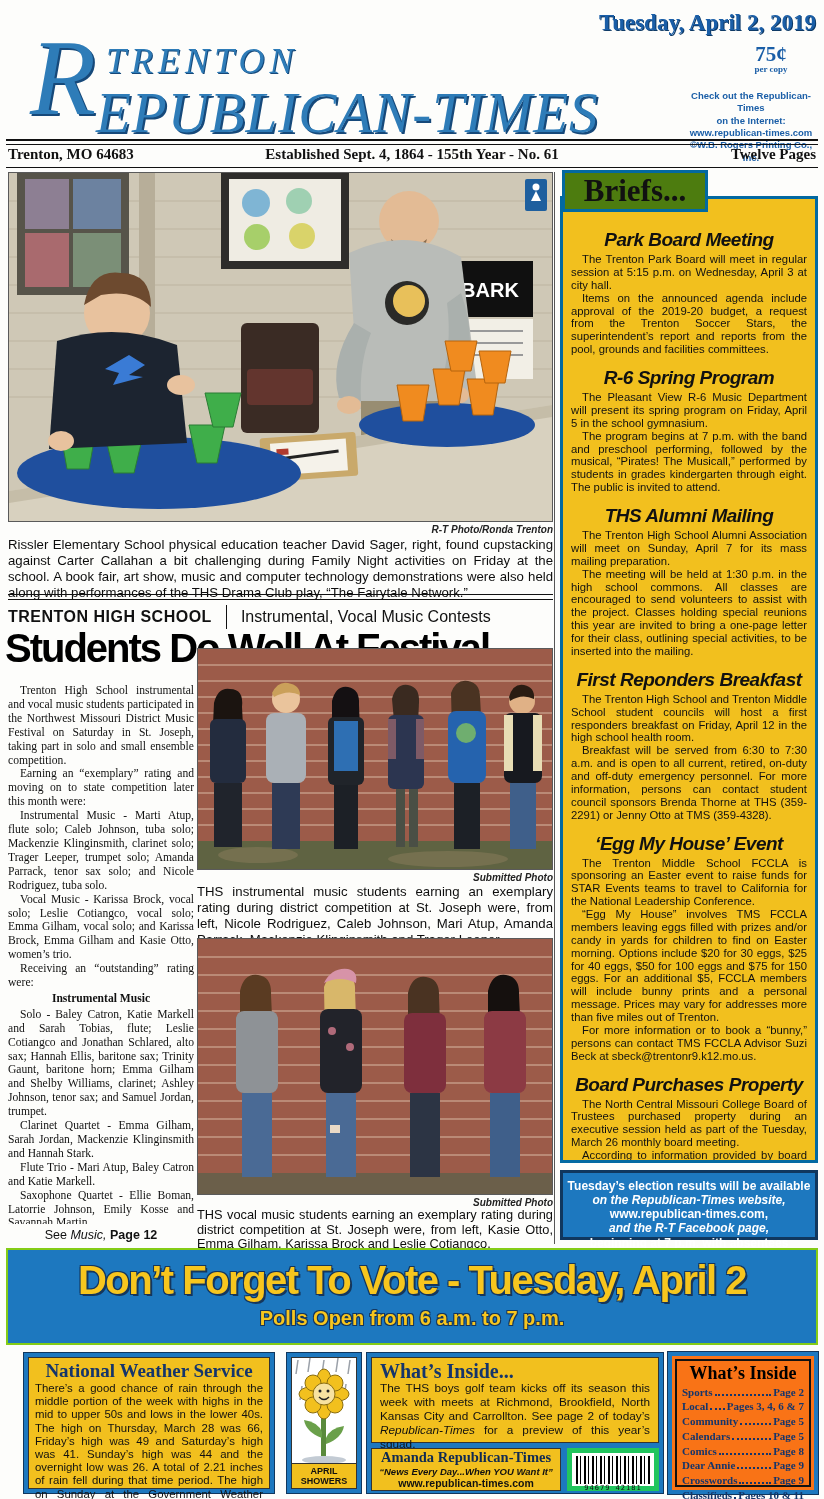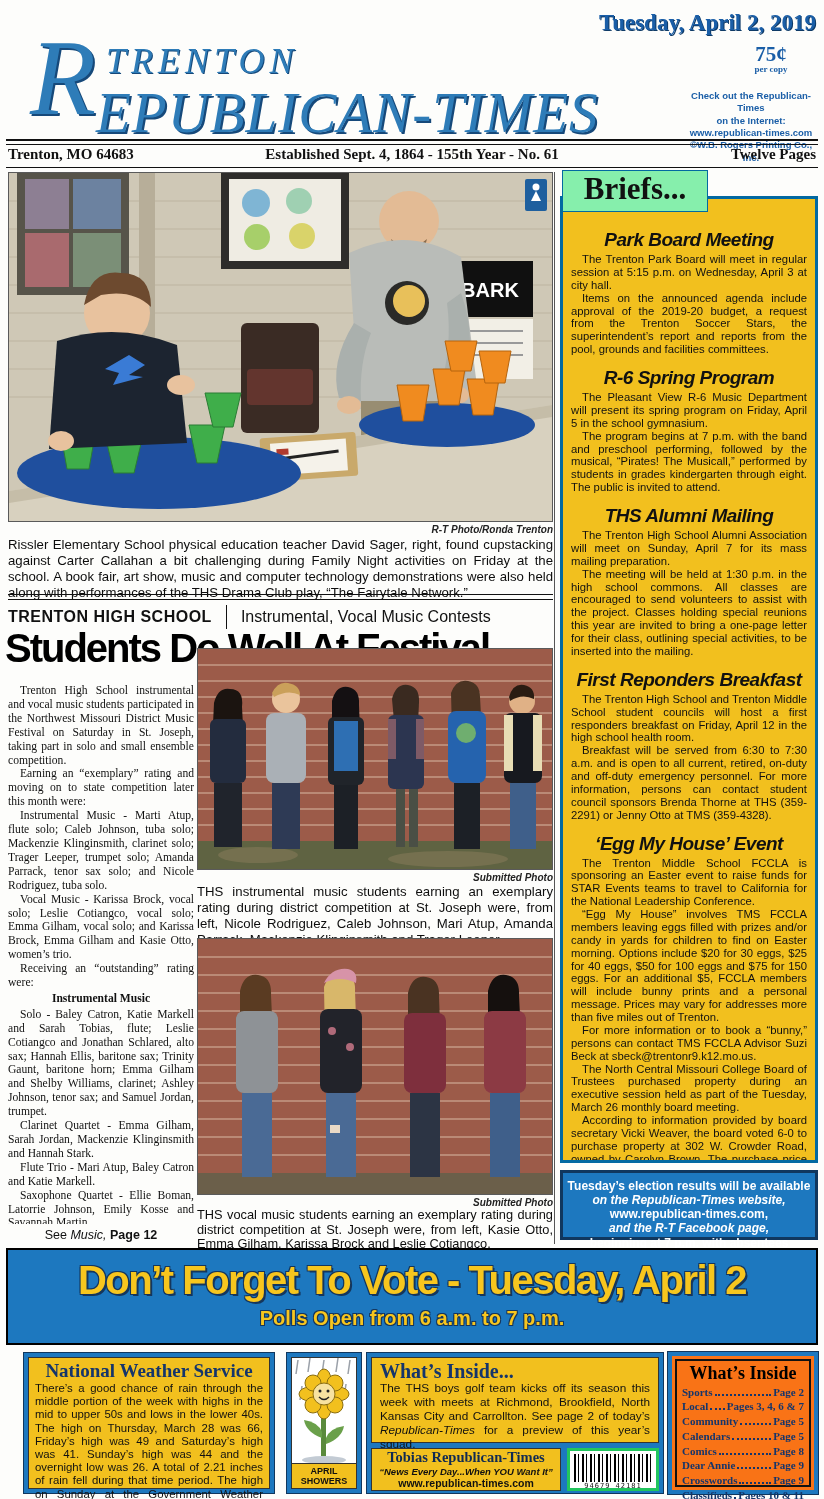--- a/index.html
+++ b/index.html
@@ -58,34 +58,34 @@
   .article-col p{margin:0;text-indent:12px;}
   .article-col p.subhead{text-indent:0;text-align:center;font-weight:bold;margin:2px 0;}
   .jump-line{left:8px;top:1228px;width:186px;text-align:center;font-family:"Liberation Sans",sans-serif;
              font-size:12.5px;}
   .jump-line .it{font-style:italic;}
   .jump-line .bd{font-weight:bold;}
 
   
   .briefs-box{left:560px;top:196px;width:258px;height:967px;background:#f2c01e;border:3px solid #0369a1;
               box-sizing:border-box;padding:26px 8px 4px 8px;overflow:hidden;}
-  .briefs-label{left:562px;top:170px;width:146px;height:42px;background:#86efac;border:1px solid #0369a1;
+  .briefs-label{left:562px;top:170px;width:146px;height:42px;background:#4d7c0f;border:3px solid #0369a1;
               box-sizing:border-box;text-align:center;font-weight:bold;font-size:31px;line-height:36px;z-index:5;}
   .brief-head{font-family:"Liberation Sans",sans-serif;font-weight:bold;font-style:italic;font-size:19px;
               text-align:center;margin:11px 0 2px 0;letter-spacing:-0.5px;}
   .brief-p{font-family:"Liberation Sans",sans-serif;font-size:11.3px;line-height:1.14;text-align:justify;
            margin:0;text-indent:11px;}
 
   .election-box{left:560px;top:1170px;width:258px;height:70px;background:#1d78bf;border:3px solid #10375e;
                 box-sizing:border-box;color:#fff;text-align:center;font-family:"Liberation Sans",sans-serif;
                 font-weight:bold;font-size:12px;line-height:1.18;padding-top:6px;}
   .election-box .it{font-style:italic;}
 
   
-  .vote-banner{left:6px;top:1248px;width:812px;height:97px;background:#1d78bf;border:2px solid #000000;
+  .vote-banner{left:6px;top:1248px;width:812px;height:97px;background:#1d78bf;border:2px solid #84cc16;
                box-sizing:border-box;text-align:center;}
   .vote-headline{margin-top:8px;font-family:"Liberation Sans",sans-serif;font-weight:bold;font-size:40px;
                  letter-spacing:-1.5px;color:#f7c61e;
                  text-shadow:2px 2px 0 #15365c,-1px -1px 0 #15365c,1px -1px 0 #15365c,-1px 1px 0 #15365c;}
   .vote-sub{margin-top:4px;font-family:"Liberation Sans",sans-serif;font-weight:bold;font-size:20px;color:#f7c61e;
             text-shadow:1px 1px 0 #15365c,-1px -1px 0 #15365c,1px -1px 0 #15365c,-1px 1px 0 #15365c;}
 
   
   .bbox{top:1352px;height:142px;background:#1d78bf;border:1px solid #10375e;box-sizing:border-box;padding:4px;}
   .weather-box{left:23px;width:252px;}
@@ -100,21 +100,21 @@
   .inside-box{left:366px;width:298px;}
   .inside-promo{background:#f2c01e;border:1px solid #333;box-sizing:border-box;padding:2px 8px;height:86px;}
   .inside-title{font-weight:bold;font-size:20px;color:#15356b;line-height:1.1;}
   .inside-text{font-family:"Liberation Sans",sans-serif;font-size:11.8px;line-height:1.18;text-align:justify;}
   .inside-text .it{font-style:italic;}
   .inside-bottom{display:flex;gap:6px;margin-top:5px;height:43px;}
   .paper-box{background:#f2c01e;border:1px solid #333;box-sizing:border-box;flex:1;text-align:center;padding-top:1px;}
   .paper-name{font-weight:bold;font-size:14.5px;color:#102a52;line-height:1.1;}
   .paper-tagline{font-family:"Liberation Sans",sans-serif;font-weight:bold;font-style:italic;font-size:9.5px;}
   .paper-site{font-family:"Liberation Sans",sans-serif;font-weight:bold;font-size:10.5px;}
-  .barcode-box{width:92px;background:#fff;border:3px solid #22c55e;box-sizing:border-box;padding:3px 4px 1px 4px;}
+  .barcode-box{width:92px;background:#fff;border:5px solid #22c55e;box-sizing:border-box;padding:3px 4px 1px 4px;}
   .barcode-bars{height:28px;background:repeating-linear-gradient(90deg,#000 0 2px,#fff 2px 4px,#000 4px 5px,#fff 5px 8px);}
   .barcode-digits{font-family:"DejaVu Sans Mono",monospace;font-size:7px;text-align:center;letter-spacing:1px;}
   .index-box{left:668px;width:150px;background:#f97316;border:4px solid #1d78bf;outline:1px solid #10375e;padding:3px;}
   .index-inner{border:2px solid #111;height:100%;box-sizing:border-box;padding:2px 5px;}
   .index-title{font-weight:bold;font-size:18px;text-align:center;line-height:1.2;color:#000;}
   .index-row{display:flex;align-items:baseline;font-weight:bold;font-size:11px;color:#15356b;line-height:1.34;}
   .index-dots{flex:1;border-bottom:2px dotted #15356b;margin:0 2px 2px 2px;}
 </style>
 </head>
 <body>
@@ -413,20 +413,21 @@
 
     <div class="brief-head">First Reponders Breakfast</div>
     <p class="brief-p">The Trenton High School and Trenton Middle School student councils will host a first responders breakfast on Friday, April 12 in the high school health room.</p>
     <p class="brief-p">Breakfast will be served from 6:30 to 7:30 a.m. and is open to all current, retired, on-duty and off-duty emergency personnel. For more information, persons can contact student council sponsors Brenda Thorne at THS (359-2291) or Jenny Otto at TMS (359-4328).</p>
 
     <div class="brief-head">‘Egg My House’ Event</div>
     <p class="brief-p">The Trenton Middle School FCCLA is sponsoring an Easter event to raise funds for STAR Events teams to travel to California for the National Leadership Conference.</p>
     <p class="brief-p">“Egg My House” involves TMS FCCLA members leaving eggs filled with prizes and/or candy in yards for children to find on Easter morning. Options include $20 for 30 eggs, $25 for 40 eggs, $50 for 100 eggs and $75 for 150 eggs. For an additional $5, FCCLA members will include bunny prints and a personal message. Prices may vary for addresses more than five miles out of Trenton.</p>
     <p class="brief-p">For more information or to book a “bunny,” persons can contact TMS FCCLA Advisor Suzi Beck at sbeck@trentonr9.k12.mo.us.</p>
 
+    <div class="brief-head">Board Purchases Property</div>
     <p class="brief-p">The North Central Missouri College Board of Trustees purchased property during an executive session held as part of the Tuesday, March 26 monthly board meeting.</p>
     <p class="brief-p">According to information provided by board secretary Vicki Weaver, the board voted 6-0 to purchase property at 302 W. Crowder Road, owned by Carolyn Brown. The purchase price was $40,000.</p>
 
   </div>
 
   <div class="abs election-box">
     <div>Tuesday’s election results will be available</div>
     <div class="it">on the Republican-Times website,</div>
     <div>www.republican-times.com,</div>
     <div class="it">and the R-T Facebook page,</div>
@@ -480,21 +481,21 @@
     </div>
   </div>
 
   <div class="abs bbox inside-box">
     <div class="inside-promo">
       <div class="inside-title serif">What’s Inside...</div>
       <div class="inside-text"><span>The THS boys golf team kicks off its season this week with meets at Richmond, Brookfield, North Kansas City and Carrollton. See page 2 of today’s </span><span class="it">Republican-Times</span><span> for a preview of this year’s squad.</span></div>
     </div>
     <div class="inside-bottom">
       <div class="paper-box">
-        <div class="paper-name serif">Tobias Republican-Times</div>
+        <div class="paper-name serif">Amanda Republican-Times</div>
         <div class="paper-tagline">“News Every Day...When YOU Want It”</div>
         <div class="paper-site">www.republican-times.com</div>
       </div>
       <div class="barcode-box">
         <div class="barcode-bars"></div>
         <div class="barcode-digits">94679 42181</div>
       </div>
     </div>
   </div>
 

